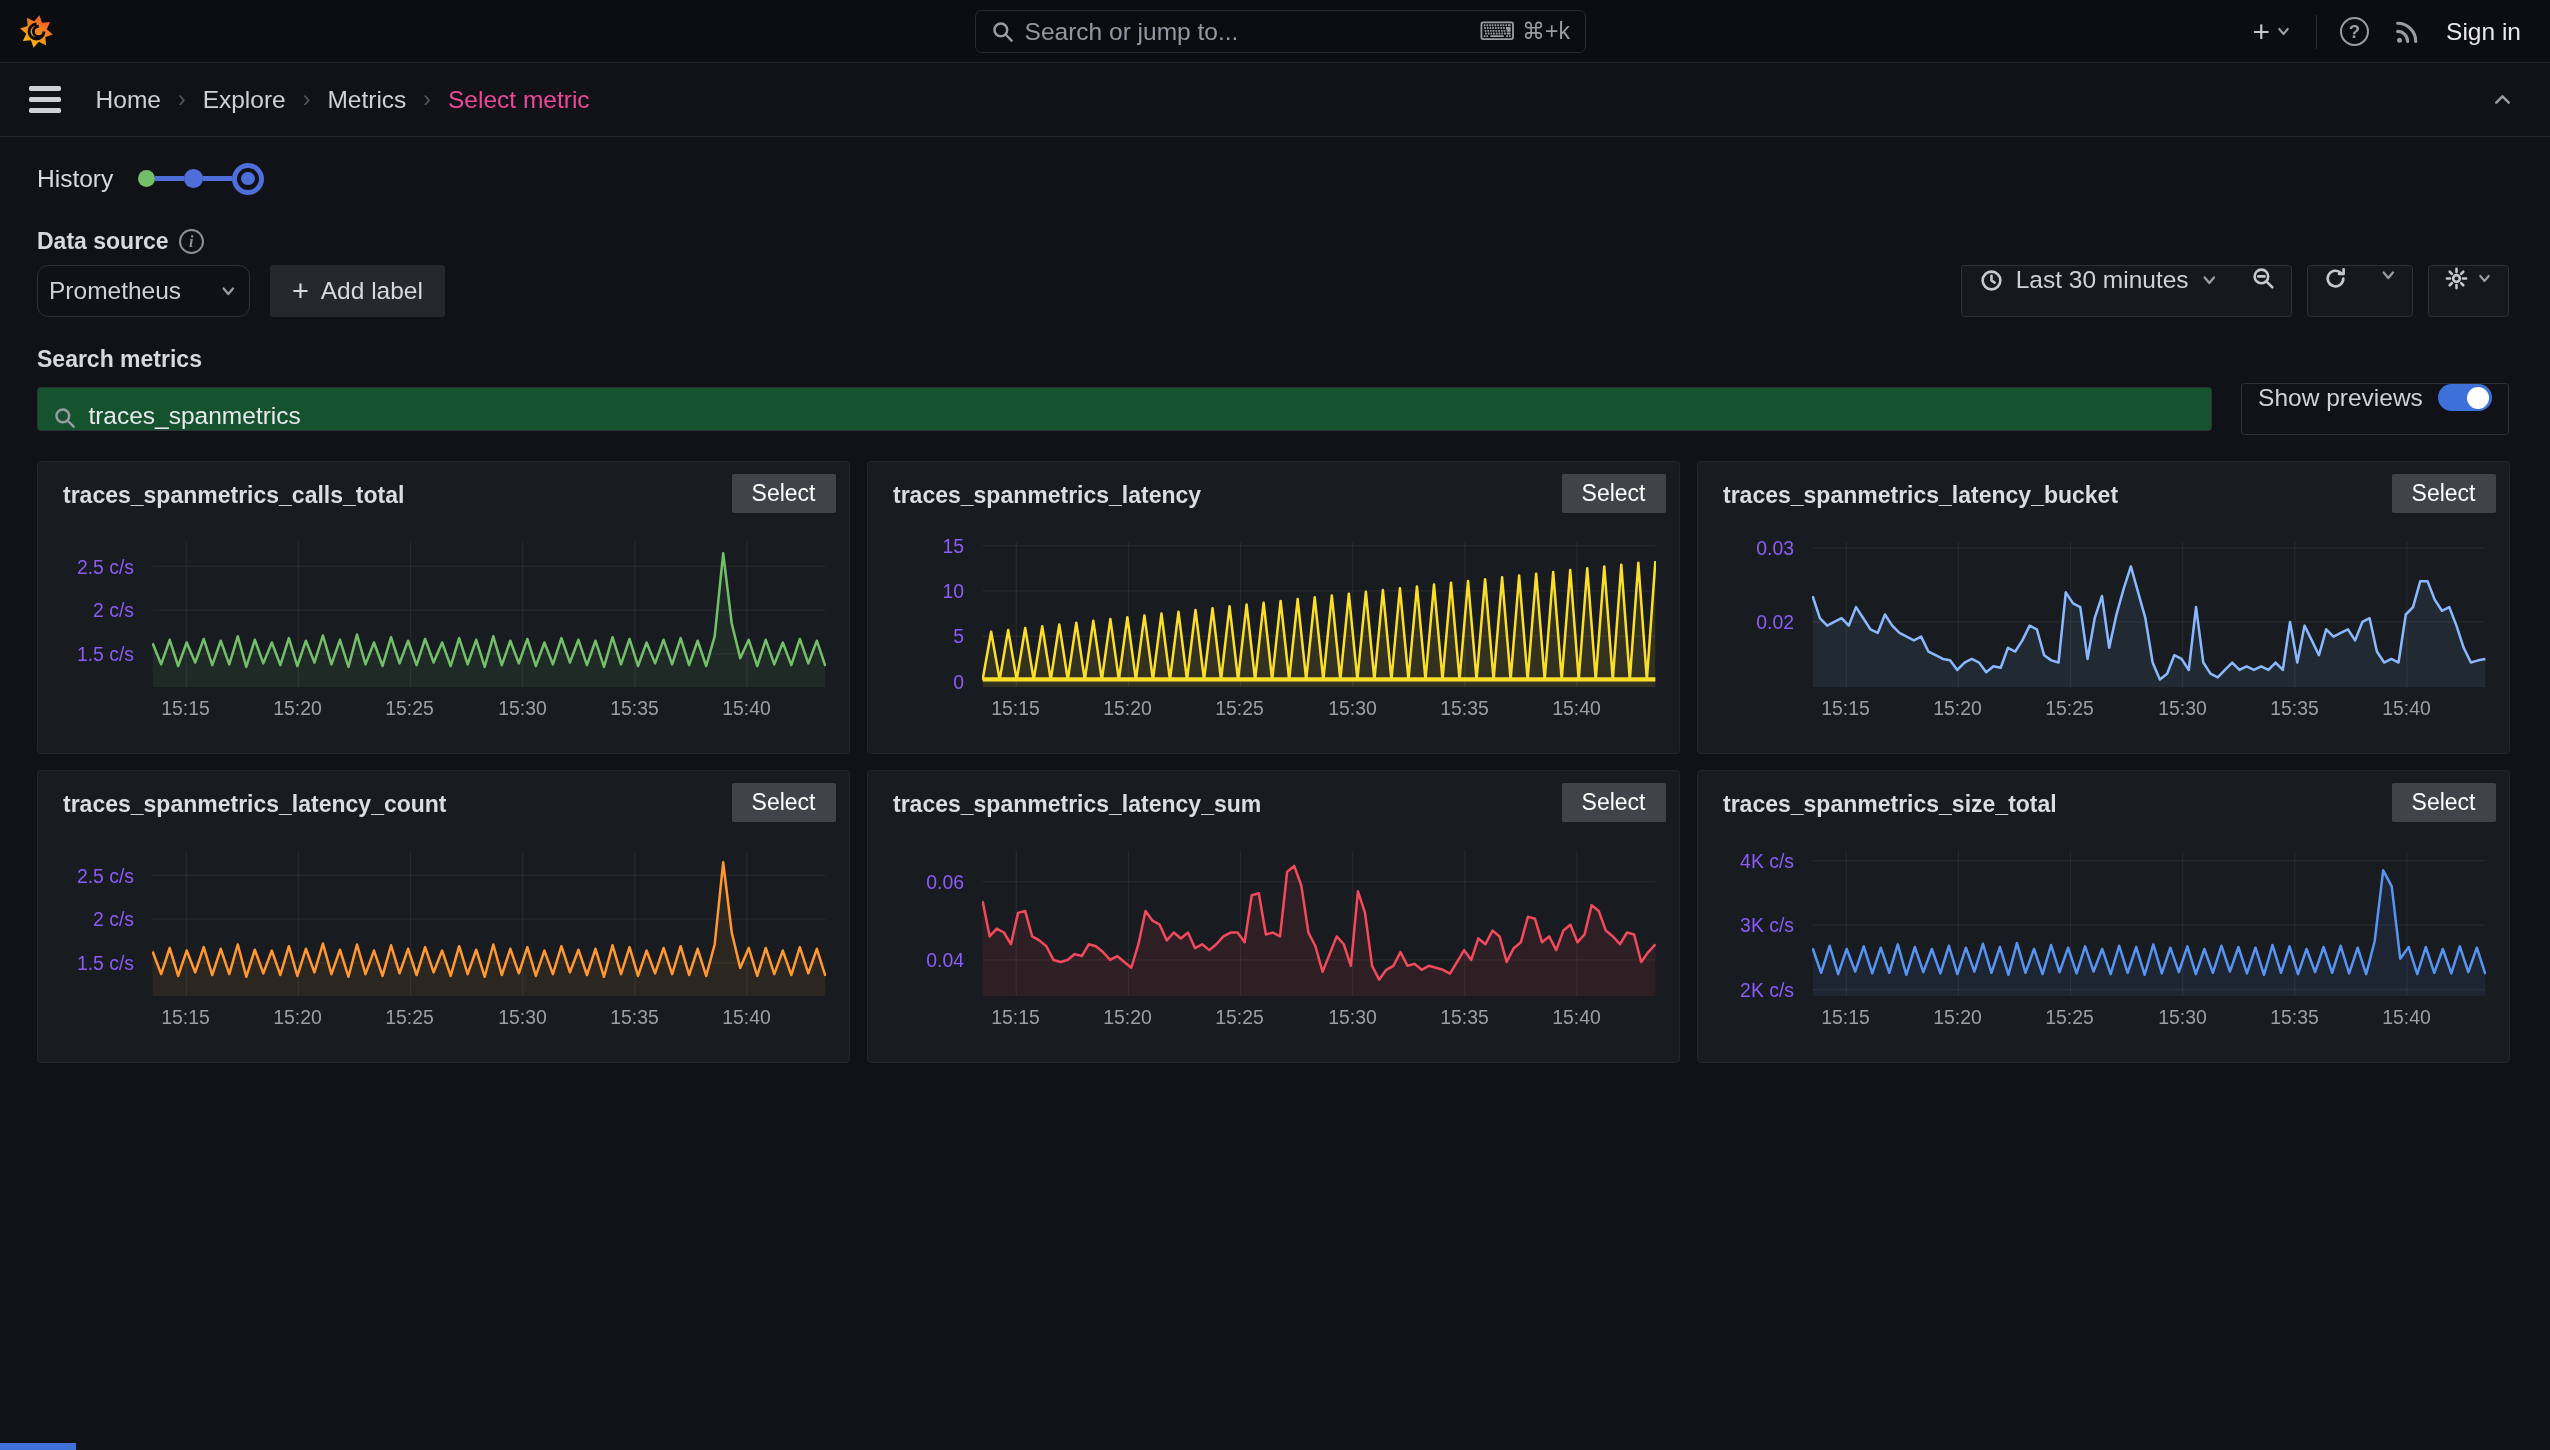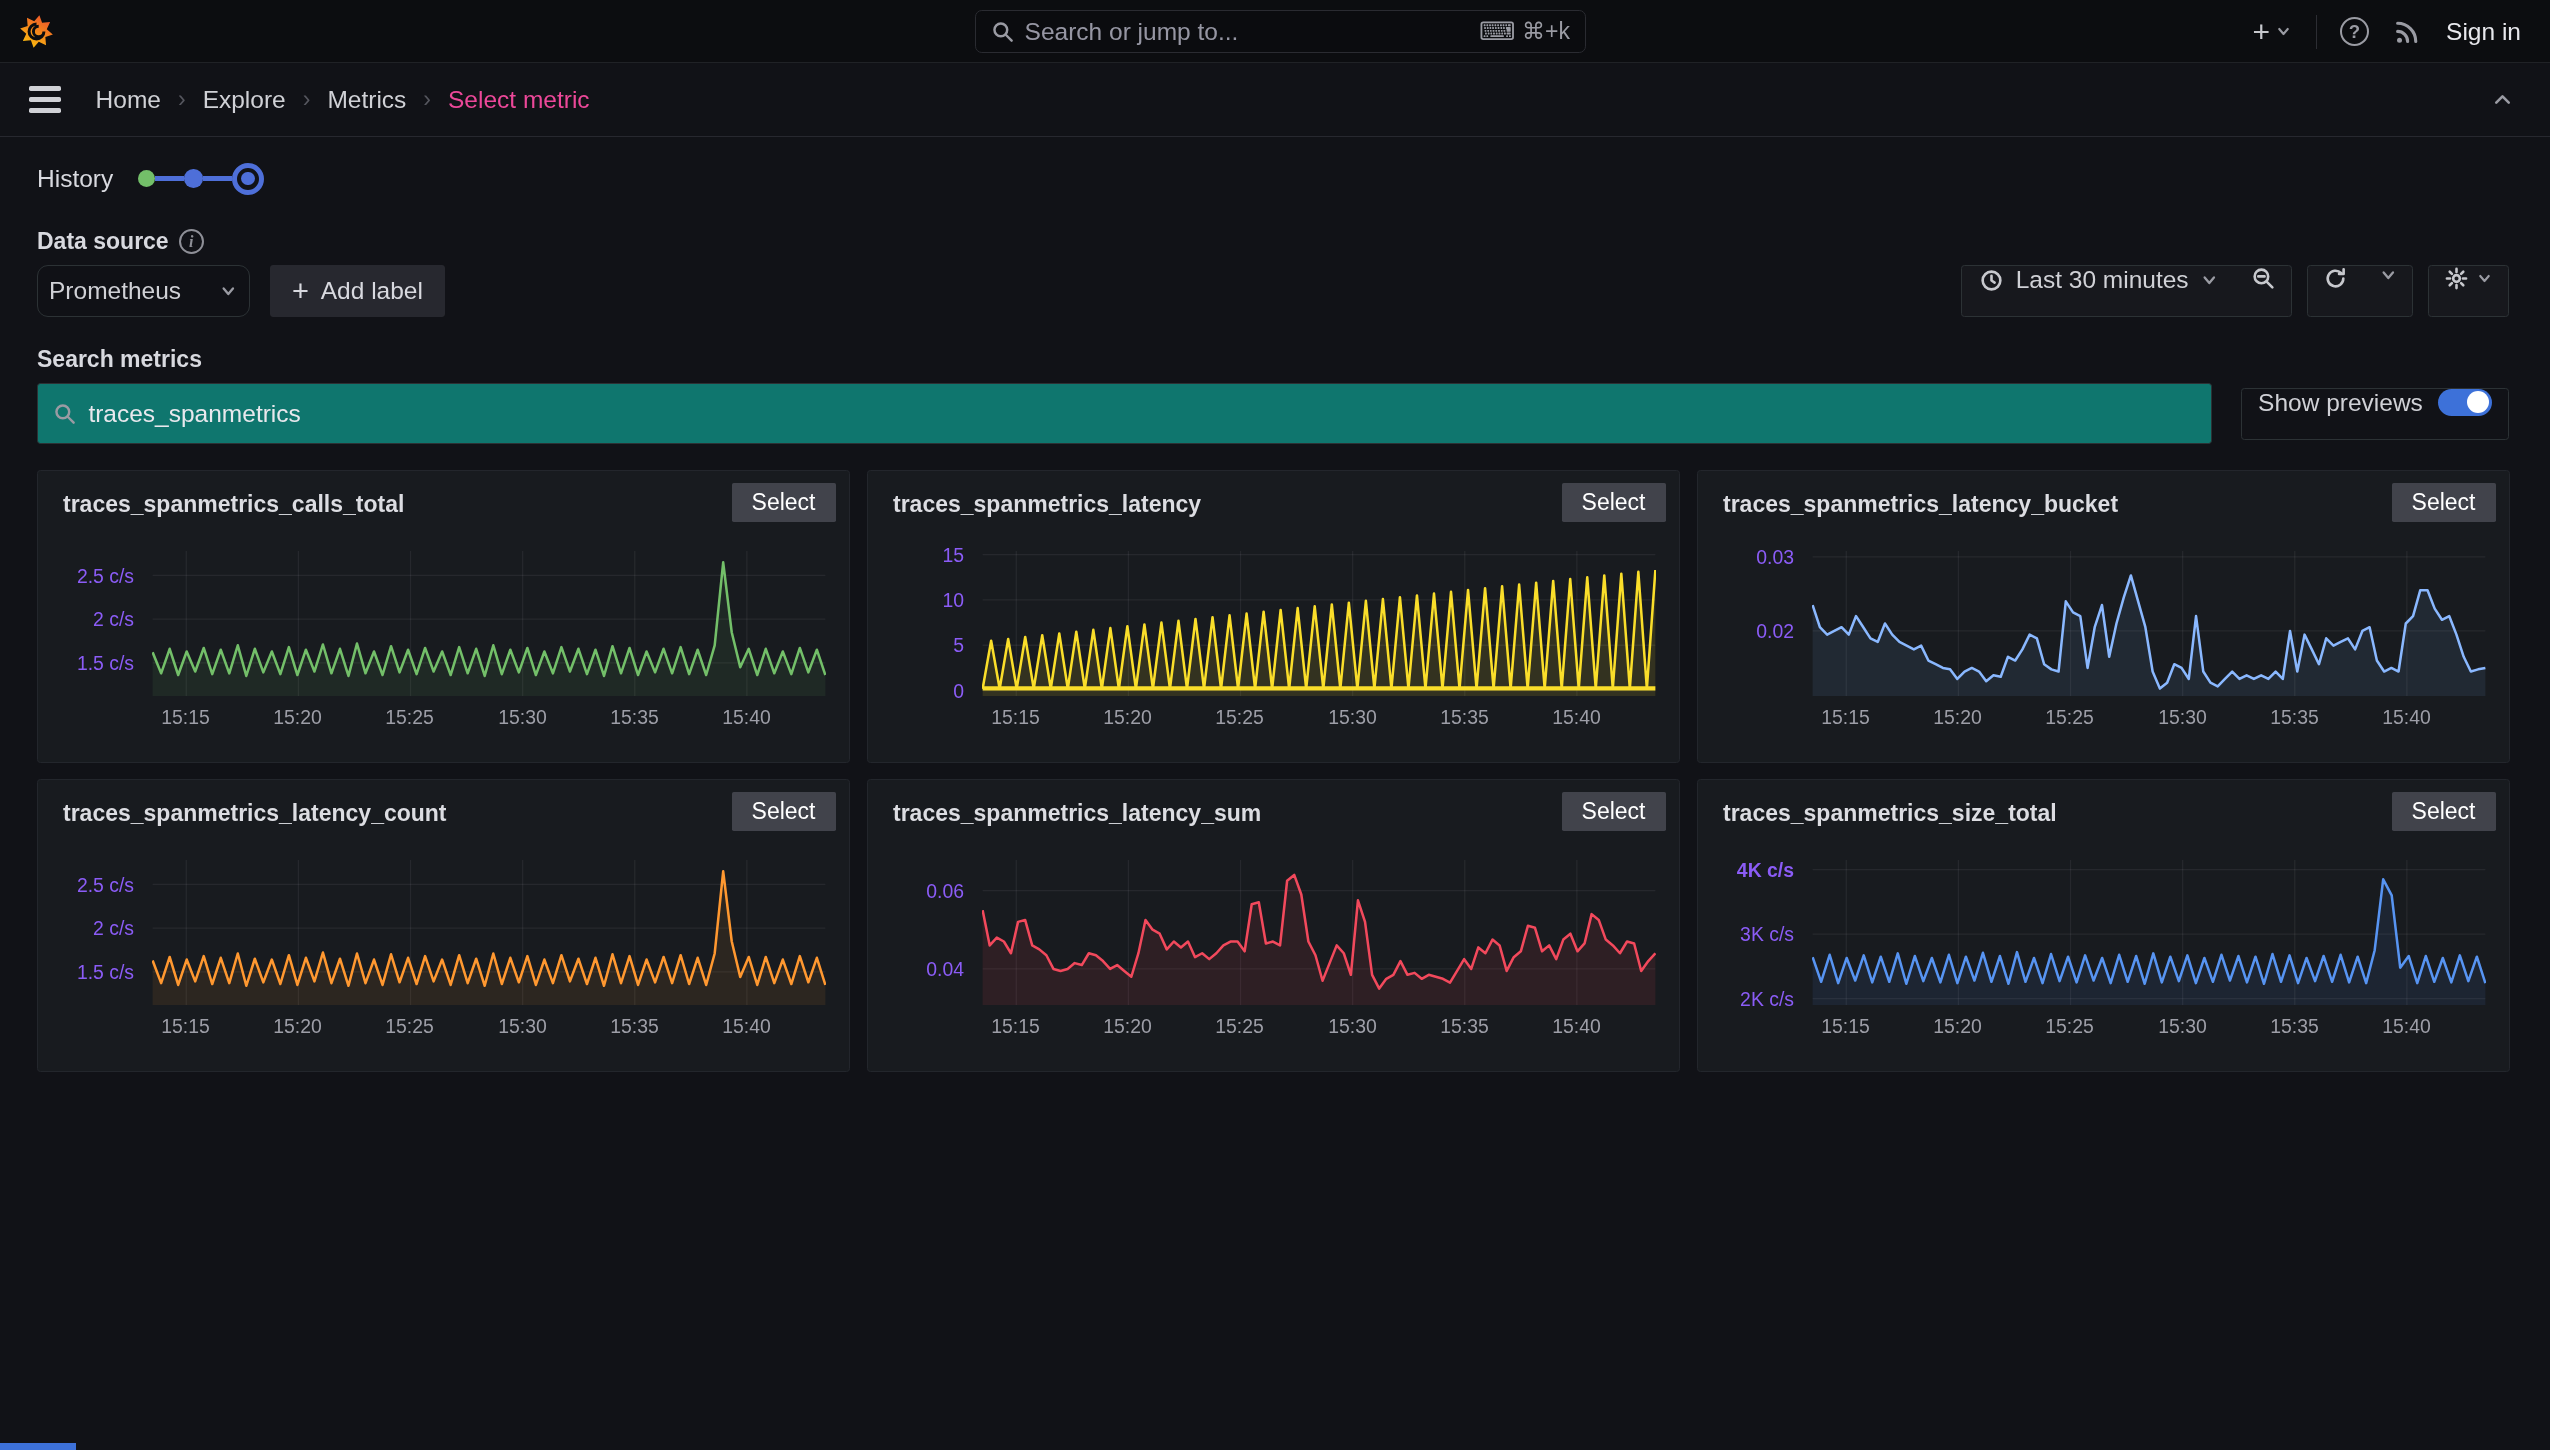--- a/index.html
+++ b/index.html
@@ -51,21 +51,21 @@
   .add-label-btn{margin-left:20px;height:52px;background:rgba(204,204,220,0.12);border:none;border-radius:3.4px;display:flex;align-items:center;gap:11.8px;padding:0 22px;font-size:24.5px;color:#d8d9df;font-weight:500;cursor:pointer;font-family:inherit;}
   .add-plus{font-size:29px;line-height:1;color:#d8d9df;}
   .right-controls{margin-left:auto;display:flex;align-items:center;gap:15px;}
   .tp-group{display:flex;align-items:flex-start;height:52px;border:0.8px solid #2c3235;border-radius:3.4px;background:#17181d;overflow:hidden;}
   .tp-main{display:flex;align-items:center;gap:11.8px;padding:0 17px;cursor:pointer;font-size:24.5px;color:#d0d1d6;font-weight:500;}
   .tp-sep{width:0.8px;background:#2c3235;}
   .tp-zoom{display:flex;align-items:center;justify-content:center;width:54px;cursor:pointer;}
   .sq-btn{display:flex;align-items:center;justify-content:center;cursor:pointer;padding:0 15px;}
   
   .search-row{margin-top:10px;display:flex;align-items:center;}
-  .metrics-search{flex:0 0 2175px;height:61px;border:0.8px solid #2c3235;border-radius:3.4px;background:#0f766e;display:flex;align-items:center;gap:11.8px;padding:0 15px;}
+  .metrics-search{flex:0 0 2175px;height:44px;border:0.8px solid #2c3235;border-radius:3.4px;background:#14532d;display:flex;align-items:flex-end;gap:11.8px;padding:0 15px;}
   .metrics-search input{flex:1;background:transparent;border:none;outline:none;color:#e8e8ed;font-size:24.5px;font-family:inherit;}
   .previews-box{margin-left:29px;height:52px;flex:1;border:0.8px solid #2c3235;border-radius:3.4px;display:flex;align-items:flex-start;justify-content:center;gap:15px;font-size:24.5px;color:#d0d1d6;}
   .toggle{width:54px;height:27px;border-radius:13.5px;background:#3D71D9;position:relative;cursor:pointer;}
   .toggle .knob{position:absolute;right:2.5px;top:2.5px;width:22px;height:22px;border-radius:50%;background:#fff;}
   
   .grid{margin-top:26px;display:grid;grid-template-columns:repeat(3,813px);gap:16px 17px;}
   .panel{position:relative;width:813px;height:293px;background:#181b1f;border:0.8px solid #23262c;border-radius:3.4px;}
   .panel-title{position:absolute;left:25px;top:20px;font-size:23px;font-weight:600;color:#dcdde2;}
   .select-btn{position:absolute;right:13.5px;top:11.8px;height:39px;padding:0 20px;background:#41434b;color:#fff;border:none;border-radius:1.7px;font-size:23px;font-weight:500;font-family:inherit;cursor:pointer;}
   .plot-wrap{position:absolute;left:0;top:80px;width:100%;height:203px;}
@@ -429,21 +429,21 @@
             <line x1="438.9" x2="438.9" y1="0" y2="172" stroke="rgba(204,204,220,0.08)" stroke-width="1.5"></line>
             <line x1="571.9" x2="571.9" y1="0" y2="172" stroke="rgba(204,204,220,0.08)" stroke-width="1.5"></line>
             <line x1="704.9" x2="704.9" y1="0" y2="172" stroke="rgba(204,204,220,0.08)" stroke-width="1.5"></line>
        <path d="M0,172 L0.0,115.4 L10.1,144.5 L20.2,112.4 L30.3,146.0 L40.4,116.2 L50.5,143.0 L60.6,113.1 L70.7,145.2 L80.8,114.7 L90.9,144.5 L101.0,110.8 L111.1,146.8 L121.2,113.9 L131.3,143.7 L141.4,116.2 L151.5,145.2 L161.6,112.4 L171.7,146.0 L181.8,114.7 L191.9,143.0 L202.0,110.1 L212.1,144.5 L222.2,113.9 L232.3,146.8 L242.4,109.3 L252.5,144.5 L262.6,116.2 L272.7,146.0 L282.8,111.6 L292.9,143.7 L303.0,114.7 L313.1,145.2 L323.2,113.1 L333.3,143.0 L343.4,116.2 L353.5,146.0 L363.6,112.4 L373.7,144.5 L383.8,113.9 L393.9,146.8 L404.1,110.8 L414.2,145.2 L424.3,114.7 L434.4,143.7 L444.5,113.1 L454.6,146.0 L464.7,116.2 L474.8,144.5 L484.9,112.4 L495.0,143.0 L505.1,113.9 L515.2,145.2 L525.3,114.7 L535.4,146.8 L545.5,111.6 L555.6,144.5 L565.7,113.1 L575.8,146.0 L585.9,116.2 L596.0,143.7 L606.1,113.9 L616.2,144.5 L626.3,112.4 L636.4,145.2 L646.5,114.7 L656.6,146.0 L666.7,107.0 L676.8,22.9 L686.9,42.0 L697.0,127.7 L707.1,113.9 L717.2,146.0 L727.3,113.9 L737.4,144.5 L747.5,116.2 L757.6,145.2 L767.7,113.1 L777.8,143.7 L787.9,114.7 L798.0,146.0 L798,172 Z" fill="rgba(87,148,242,0.09)"></path>
        <polyline points="0.0,115.4 10.1,144.5 20.2,112.4 30.3,146.0 40.4,116.2 50.5,143.0 60.6,113.1 70.7,145.2 80.8,114.7 90.9,144.5 101.0,110.8 111.1,146.8 121.2,113.9 131.3,143.7 141.4,116.2 151.5,145.2 161.6,112.4 171.7,146.0 181.8,114.7 191.9,143.0 202.0,110.1 212.1,144.5 222.2,113.9 232.3,146.8 242.4,109.3 252.5,144.5 262.6,116.2 272.7,146.0 282.8,111.6 292.9,143.7 303.0,114.7 313.1,145.2 323.2,113.1 333.3,143.0 343.4,116.2 353.5,146.0 363.6,112.4 373.7,144.5 383.8,113.9 393.9,146.8 404.1,110.8 414.2,145.2 424.3,114.7 434.4,143.7 444.5,113.1 454.6,146.0 464.7,116.2 474.8,144.5 484.9,112.4 495.0,143.0 505.1,113.9 515.2,145.2 525.3,114.7 535.4,146.8 545.5,111.6 555.6,144.5 565.7,113.1 575.8,146.0 585.9,116.2 596.0,143.7 606.1,113.9 616.2,144.5 626.3,112.4 636.4,145.2 646.5,114.7 656.6,146.0 666.7,107.0 676.8,22.9 686.9,42.0 697.0,127.7 707.1,113.9 717.2,146.0 727.3,113.9 737.4,144.5 747.5,116.2 757.6,145.2 767.7,113.1 777.8,143.7 787.9,114.7 798.0,146.0" fill="none" stroke="#5794F2" stroke-width="3" stroke-linejoin="round"></polyline>
 
      </svg>
           <div class="ylabels">
             <div style="top: 139px;">2K c/s</div>
             <div style="top: 74px;">3K c/s</div>
-            <div style="top: 9.7px; font-weight: bold;">4K c/s</div>
+            <div style="top: 9.7px;">4K c/s</div>
           </div>
           <div class="xlabels">
             <div style="left: 34px;">15:15</div>
             <div style="left: 146px;">15:20</div>
             <div style="left: 258px;">15:25</div>
             <div style="left: 371px;">15:30</div>
             <div style="left: 483px;">15:35</div>
             <div style="left: 595px;">15:40</div>
           </div>
         </div>

